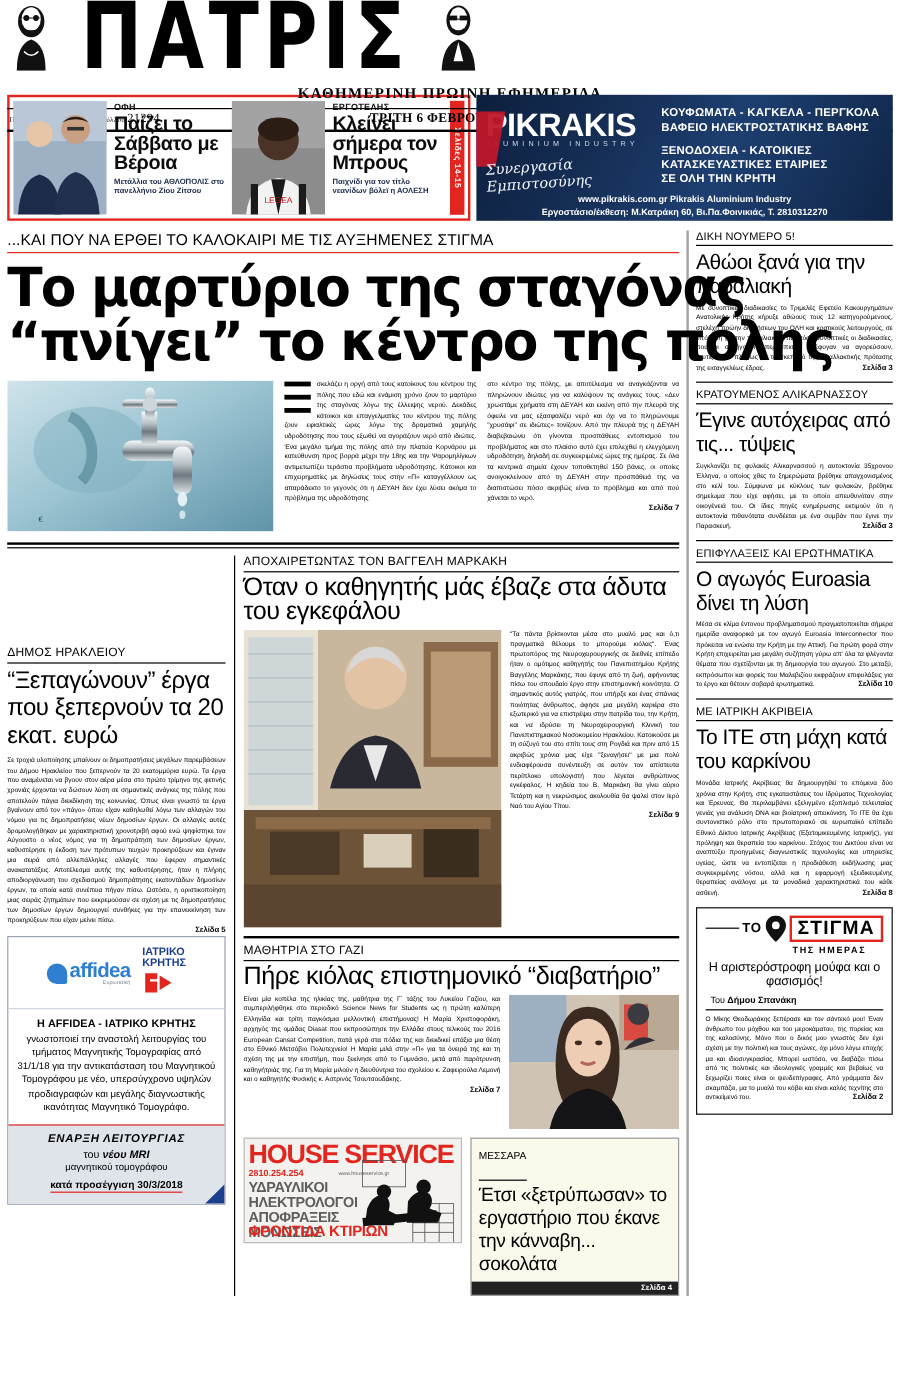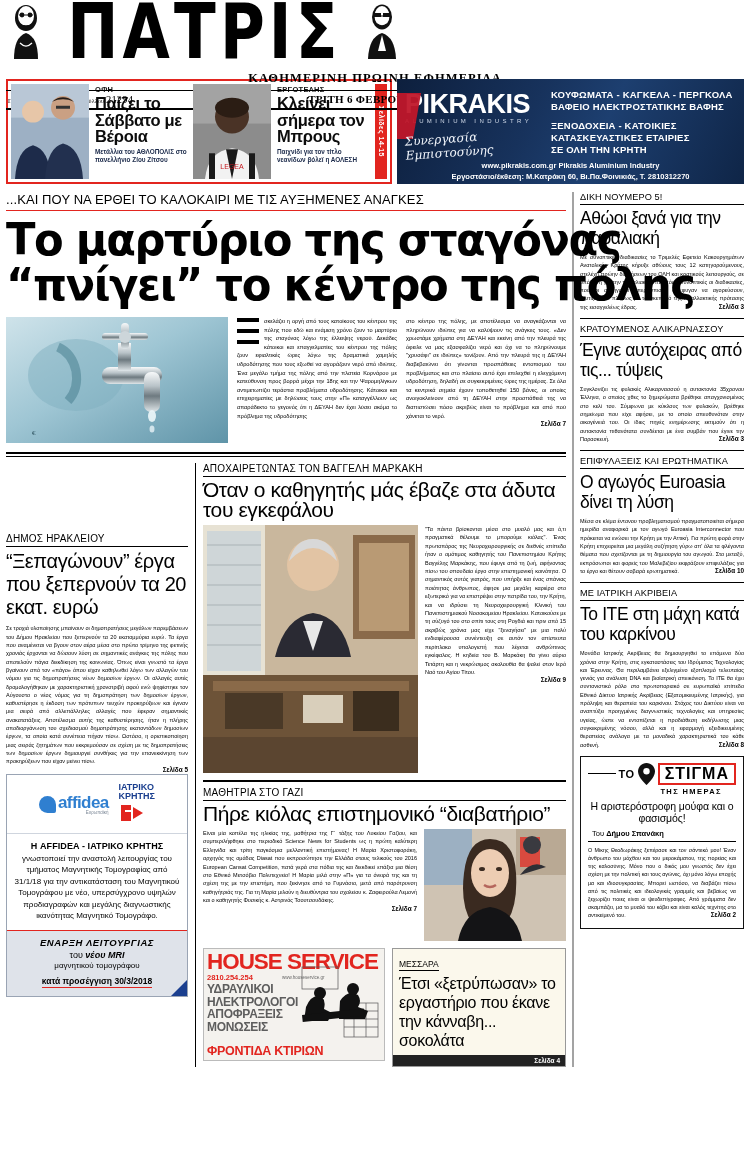--- a/index.html
+++ b/index.html
@@ -148,31 +148,31 @@
   .aff-foot { border-top: 1.4px solid #e2251f; background: #dfe3ea; text-align: center; padding: 6px 4px 8px; }
   .aff-f1 { font-size: 9.5px; font-weight: 700; font-style: italic; letter-spacing: .6px; }
   .aff-f2 { font-size: 9px; margin-top: 2px; }
   .aff-f2 b { font-weight: 700; font-style: italic; }
   .aff-f3 { font-size: 8px; margin-top: 1px; }
   .aff-f4 { font-size: 8.5px; font-weight: 700; margin-top: 1px; border-bottom: 1.4px solid #e2251f; display: inline-block; padding-bottom: 1px; }
   .aff-corner { position: absolute; right: 0; bottom: 0; width: 0; height: 0; border-left: 16px solid transparent; border-bottom: 16px solid #1b3f8f; }
 
   
   .bot-ads { display: flex; gap: 7px; margin-top: 7px; }
-  .house { flex: 0 0 182px; border: 1px solid #bbb; position: relative; overflow: hidden; height: 113px; background: #f4f2ee; }
+  .house { flex: 0 0 182px; border: 1px solid #bbb; position: relative; overflow: hidden; height: 88px; background: #f4f2ee; }
   .hs-title { font-size: 22px; font-weight: 700; color: #e2251f; letter-spacing: -1px; line-height: 22px; padding: 2px 3px 0; transform: scaleX(1.02); transform-origin: left; }
   .hs-phone { font-size: 7.5px; font-weight: 700; color: #e2251f; padding-left: 3px; }
   .hs-url { font-size: 4.5px; color: #666; position: absolute; left: 78px; top: 26px; }
   .hs-list { padding-left: 3px; margin-top: 1px; }
   .hs-list li { list-style: none; font-size: 12px; font-weight: 700; color: #5d5d5d; line-height: 12.6px; letter-spacing: -.3px; }
   .hs-foot { position: absolute; left: 0; bottom: 2px; padding-left: 3px; font-size: 12.5px; font-weight: 700; color: #e2251f; letter-spacing: -.3px; }
   .hs-art { position: absolute; right: 2px; top: 14px; width: 86px; height: 76px; }
 
   .messara { flex: 1 1 auto; border: 1px solid #999; background: #fbf8ec; position: relative; padding: 4px 6px 16px; }
-  .ms-kicker { font-size: 8.5px; border-bottom: 1px solid #000; display: inline-block; padding-bottom: 1px; }
+  .ms-kicker { font-size: 8.5px; border-bottom: 1px solid #000; display: inline-block; padding-bottom: 15px; }
   .ms-head { font-size: 16px; line-height: 19px; margin-top: 3px; letter-spacing: -.3px; }
   .ms-foot { position: absolute; left: 0; right: 0; bottom: 0; background: #222; color: #fff; font-size: 6.5px; font-weight: 700; text-align: right; padding: 2px 5px; }
 
   
   .rc-story { margin-bottom: 7px; }
   .rc-kicker { font-size: 9.2px; letter-spacing: .1px; border-bottom: 1.1px solid #000; padding-bottom: 2px; }
   .rc-head { font-size: 17.5px; font-weight: 400; line-height: 20px; margin-top: 3px; letter-spacing: -.4px; }
   .rc-body { font-size: 5.5px; line-height: 8.3px; text-align: justify; margin-top: 5px; }
   .rc-hr { border: none; border-top: 1.6px solid #000; margin: 6px 0 5px; }
 
@@ -308,21 +308,21 @@
         <div class="pik-addr">Εργοστάσιο/έκθεση: Μ.Κατράκη 60, Βι.Πα.Φοινικιάς, Τ. 2810312270</div>
       </div>
     </div>
   </div>
 
   <div class="main-grid">
 
     <div class="left-col">
 
       <div>
-        <div class="lead-kicker">...ΚΑΙ ΠΟΥ ΝΑ ΕΡΘΕΙ ΤΟ ΚΑΛΟΚΑΙΡΙ ΜΕ ΤΙΣ ΑΥΞΗΜΕΝΕΣ ΑΝΑΓΚΕΣ</div>
+        <div class="lead-kicker">...ΚΑΙ ΠΟΥ ΝΑ ΕΡΘΕΙ ΤΟ ΚΑΛΟΚΑΙΡΙ ΜΕ ΤΙΣ ΑΥΞΗΜΕΝΕΣ ΣΤΙΓΜΑ</div>
         <div class="lead-head">
           <span>Το μαρτύριο της σταγόνας</span>
           <span class="l2">“πνίγει” το κέντρο της πόλης</span>
         </div>
         <div class="lead-body">
           <div class="lead-photo">
             <svg class="ph" viewBox="0 0 222 126" preserveAspectRatio="none">
               <defs>
                 <linearGradient id="bg1" x1="0" y1="0" x2="1" y2="1">
                   <stop offset="0%" stop-color="#cfe3ea"></stop>

